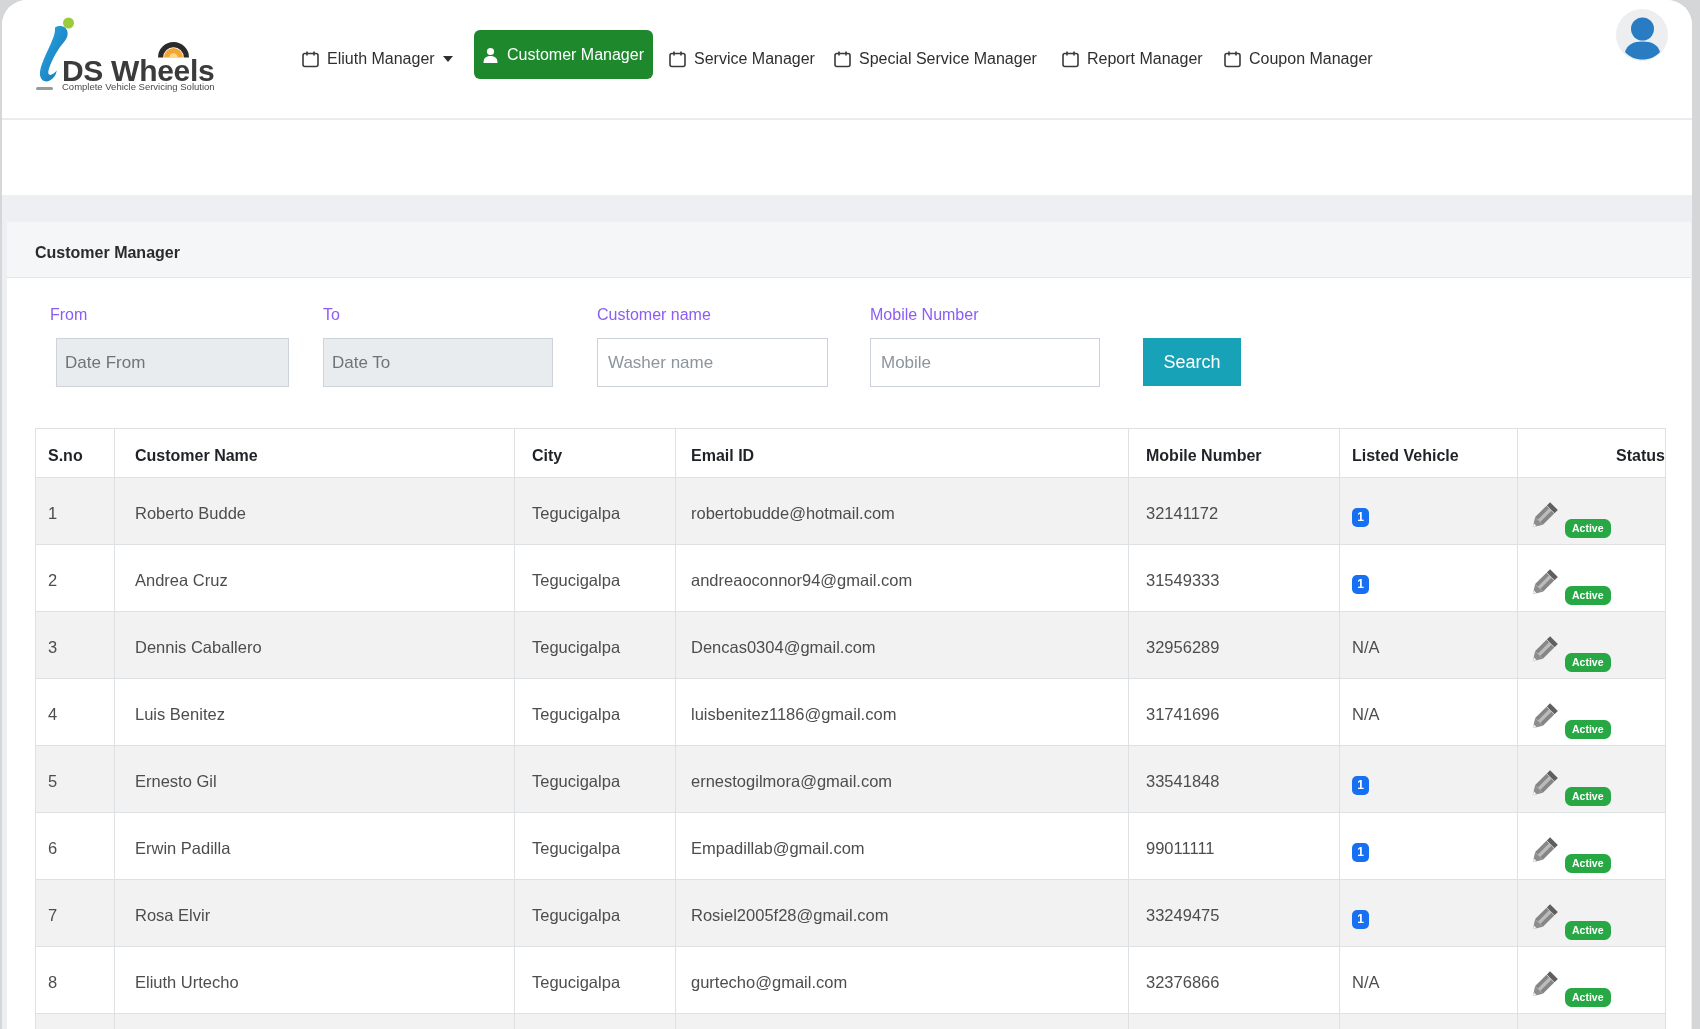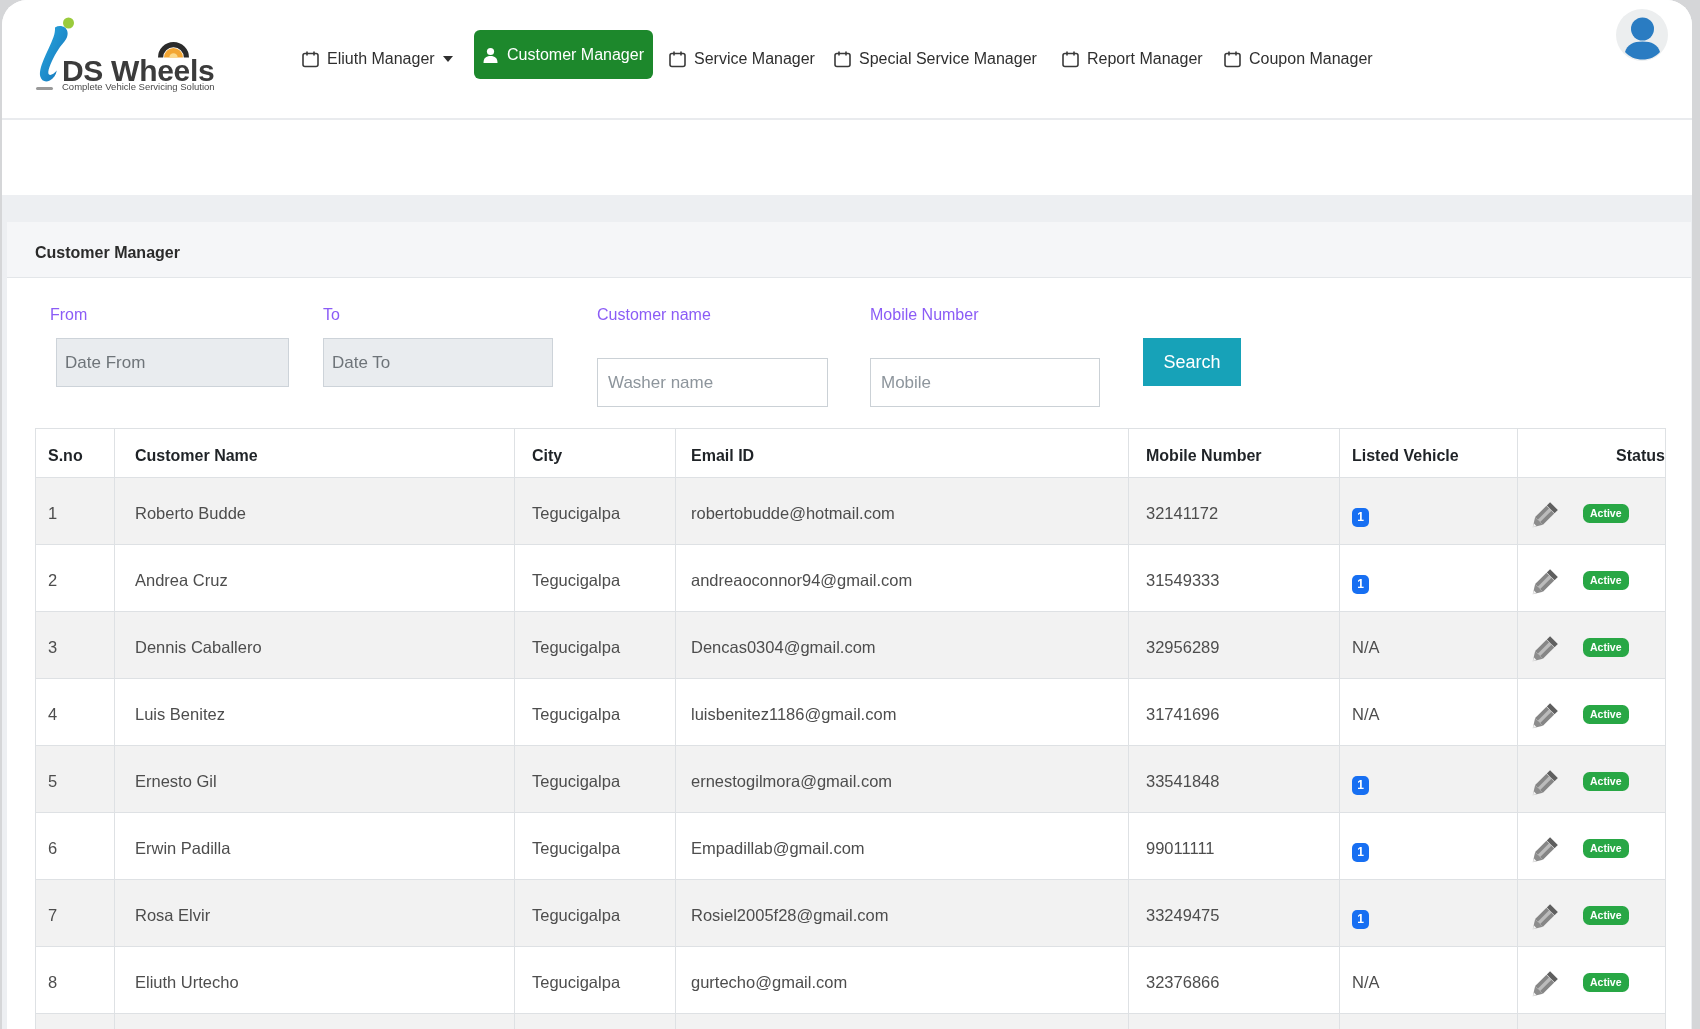--- a/index.html
+++ b/index.html
@@ -22,38 +22,38 @@
 .bc-dark { color:#46525c; }
 
 #content { position:absolute; left:0; top:195px; width:100%; height:834px; background:#edeff2; }
 #card { position:absolute; left:5px; top:27px; width:1684px; height:810px; background:#fff; }
 #card-header { position:absolute; left:0; top:0; width:100%; height:56px; background:#f5f6f8; border-bottom:1px solid #e3e6e9; }
 #card-header span { position:absolute; left:28px; top:22px; font-size:16px; font-weight:bold; color:#2b2b2b; }
 
 .fl-label { position:absolute; top:84px; font-size:16px; color:#8b5cf6; }
 .fl-input { position:absolute; top:116px; height:49px; border:1px solid #cdd3d9; font-size:17px; display:flex; align-items:center; padding-left:10px; }
 .fl-gray { background:#e9ecef; color:#6e7479; padding-left:8px !important; }
-.fl-white { background:#fff; color:#8d959c; border-color:#cbd1d6;margin-top:20px; }
+.fl-white { background:#fff; color:#8d959c; border-color:#cbd1d6; }
 #search-btn { position:absolute; left:1136px; top:116px; width:98px; height:48px; background:#17a2b8; border-radius:0; color:#fff; font-size:18px; display:flex; align-items:center; justify-content:center; }
 
 table { position:absolute; left:28px; top:206px; width:1630px; border-collapse:collapse; table-layout:fixed; }
 th, td { border:1px solid #dee1e4; overflow:hidden; white-space:nowrap; padding-top:5px; }
 th { height:49px; font-size:16px; font-weight:bold; color:#1f2327; text-align:left; vertical-align:middle; }
 td { height:67px; font-size:16.5px; color:#4d4d4d; vertical-align:middle; }
 tr.stripe td { background:#f2f2f2; }
 .c0 { width:79px;  padding-left:12px; }
 .c1 { width:400px; padding-left:20px; }
 .c2 { width:161px; padding-left:17px; }
 .c3 { width:453px; padding-left:15px; }
 .c4 { width:211px; padding-left:17px; }
 .c5 { width:178px; padding-left:12px; }
 .c6 { width:148px; padding-left:8px; }
 th.c6 { padding-left:18px;text-align:right; }
 .vbadge { display:inline-block; width:17px; height:19px; background:#176ff2; border-radius:5px; color:#fff; font-size:12px; font-weight:bold; text-align:center; line-height:19px; position:relative; top:3px; }
-.status-wrap { display:flex; align-items:flex-start; gap:23px; margin-top:7px; }
+.status-wrap { display:flex; align-items:flex-end; gap:5px; margin-top:7px; }
 .abadge { display:inline-block; background:#28a745; border-radius:6.5px; color:#fff; font-size:10.5px; font-weight:bold; padding:3px 7px 4px; position:relative; top:4px; }
 </style>
 </head>
 <body>
 <div id="window">
   <div id="navbar">
     <div id="logo">
       <svg width="230" height="100" viewBox="0 0 230 100">
         <defs>
           <linearGradient id="blg" x1="0" y1="0" x2="1" y2="1">

